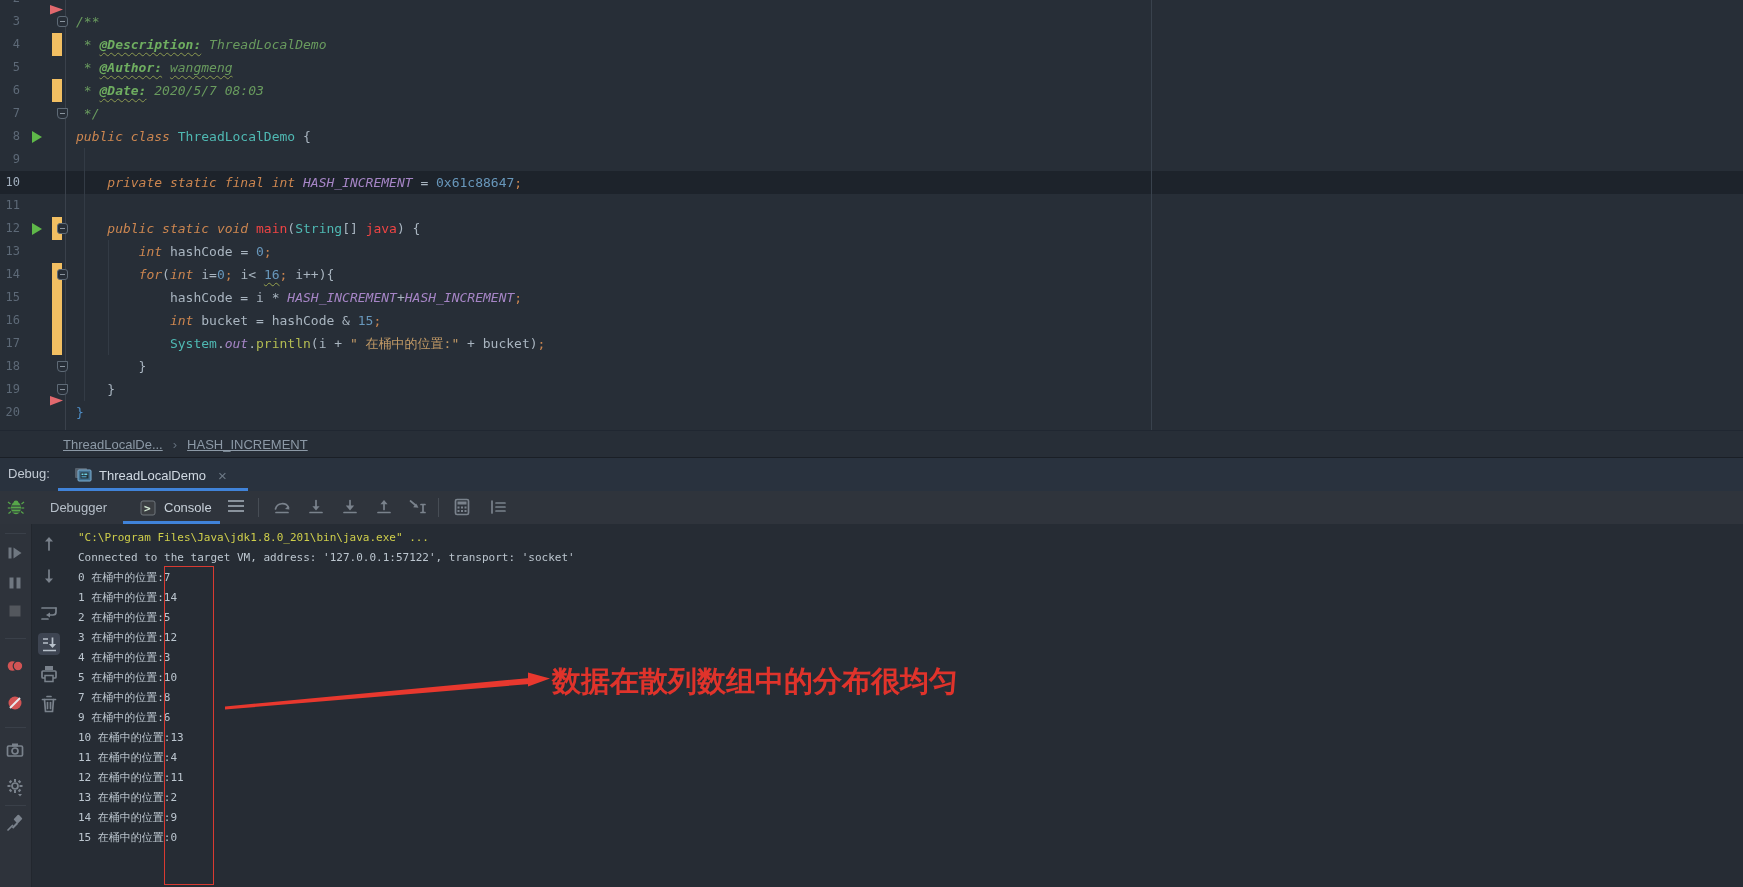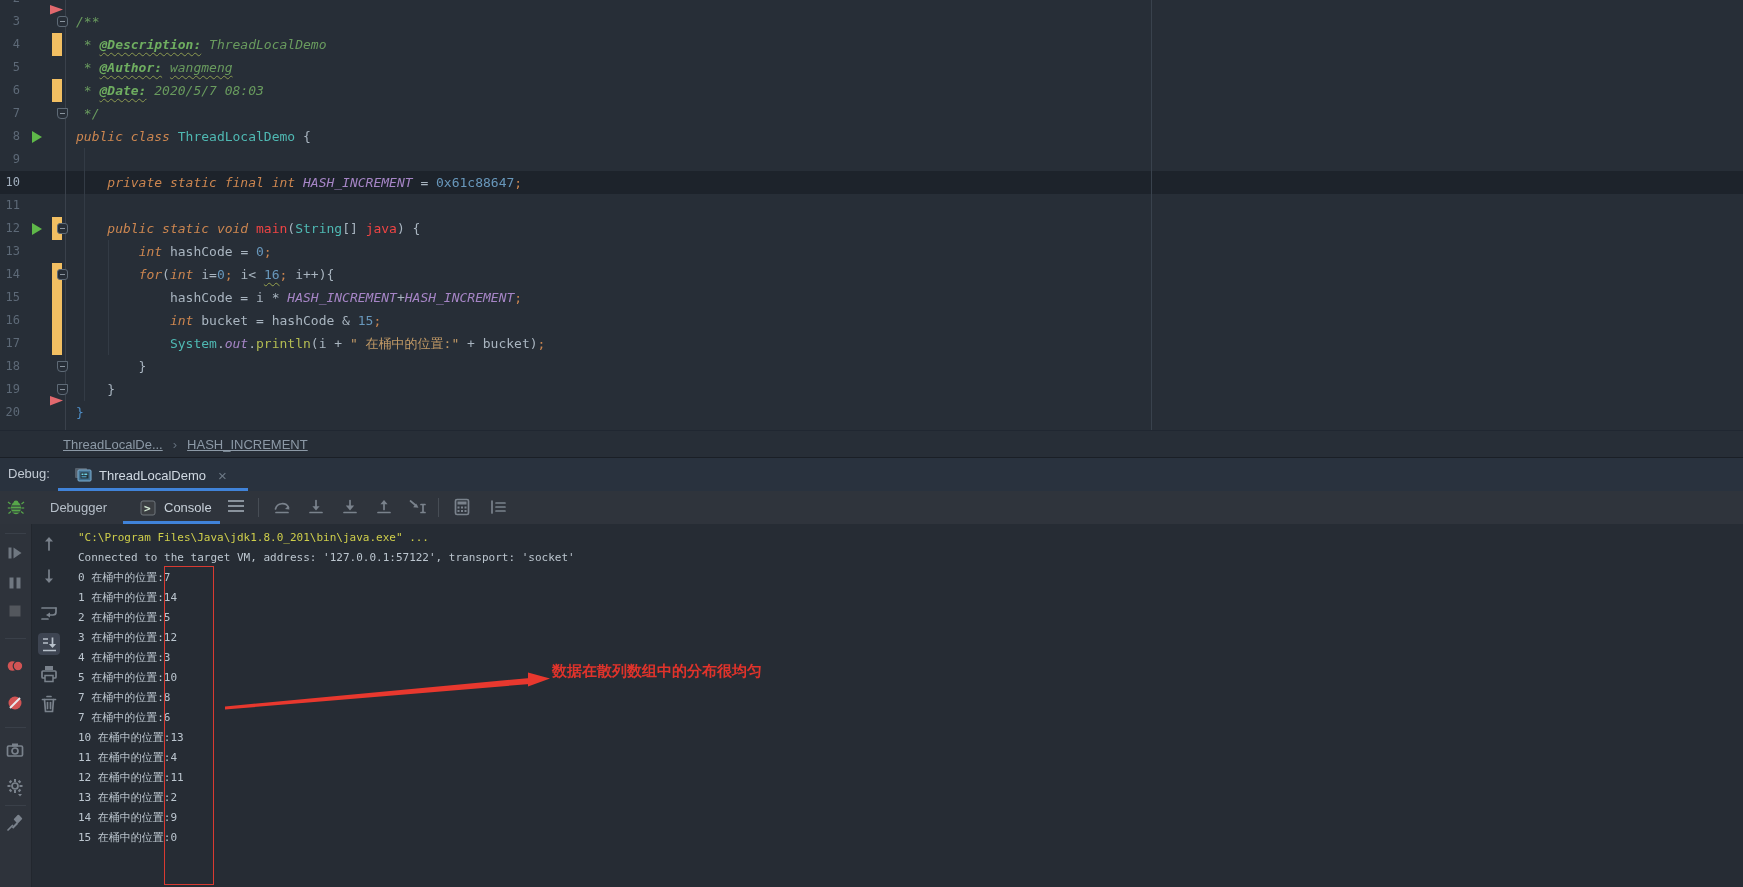--- a/index.html
+++ b/index.html
@@ -79,21 +79,21 @@
   #left-strip{position:absolute;left:0;top:0;width:31px;height:363px;background:#2E333B;border-right:1px solid #22272E;}
   .lsico{position:absolute;left:5px;width:20px;height:20px;}
   .lssep{position:absolute;left:5px;width:21px;height:1px;background:#3A4049;}
   .csico{position:absolute;left:38px;width:22px;height:22px;}
   .csico.sel{background:#3E4552;border-radius:4px;}
   #console-lines{position:absolute;left:78px;top:4px;}
   .conline{font:11px "DejaVu Sans Mono",monospace;line-height:20px;white-space:pre;color:#BCC6CF;}
   .conline.cmd{color:#CFCF4B;}
   #red-rect{position:absolute;left:164px;top:42px;width:48px;height:317px;border:1px solid #D93A31;}
   #annotation{position:absolute;left:552px;top:138px;font-family:"DejaVu Serif",serif;
-      font-weight:bold;font-size:15px;color:#E0332B;white-space:nowrap;}
+      font-weight:bold;font-size:29px;color:#E0332B;white-space:nowrap;}
   #arrow-svg{position:absolute;left:0;top:0;width:1743px;height:363px;pointer-events:none;}
 
   svg .st{stroke:#7A828C;stroke-width:1.7;fill:none;stroke-linecap:round;}
   svg .fl{fill:#7A828C;}
 </style>
 </head>
 <body>
 
 <div id="app">
 
@@ -393,21 +393,21 @@
     <div id="console-lines">
         <div class="conline cmd">"C:\Program Files\Java\jdk1.8.0_201\bin\java.exe" ...</div>
         <div class="conline">Connected to the target VM, address: '127.0.0.1:57122', transport: 'socket'</div>
         <div class="conline">0 在桶中的位置:7</div>
         <div class="conline">1 在桶中的位置:14</div>
         <div class="conline">2 在桶中的位置:5</div>
         <div class="conline">3 在桶中的位置:12</div>
         <div class="conline">4 在桶中的位置:3</div>
         <div class="conline">5 在桶中的位置:10</div>
         <div class="conline">7 在桶中的位置:8</div>
-        <div class="conline">7 在桶中的位置:6</div>
+        <div class="conline">9 在桶中的位置:6</div>
         <div class="conline">10 在桶中的位置:13</div>
         <div class="conline">11 在桶中的位置:4</div>
         <div class="conline">12 在桶中的位置:11</div>
         <div class="conline">13 在桶中的位置:2</div>
         <div class="conline">14 在桶中的位置:9</div>
         <div class="conline">15 在桶中的位置:0</div>
       </div>
 
     <div id="red-rect"></div>
     <svg id="arrow-svg">

